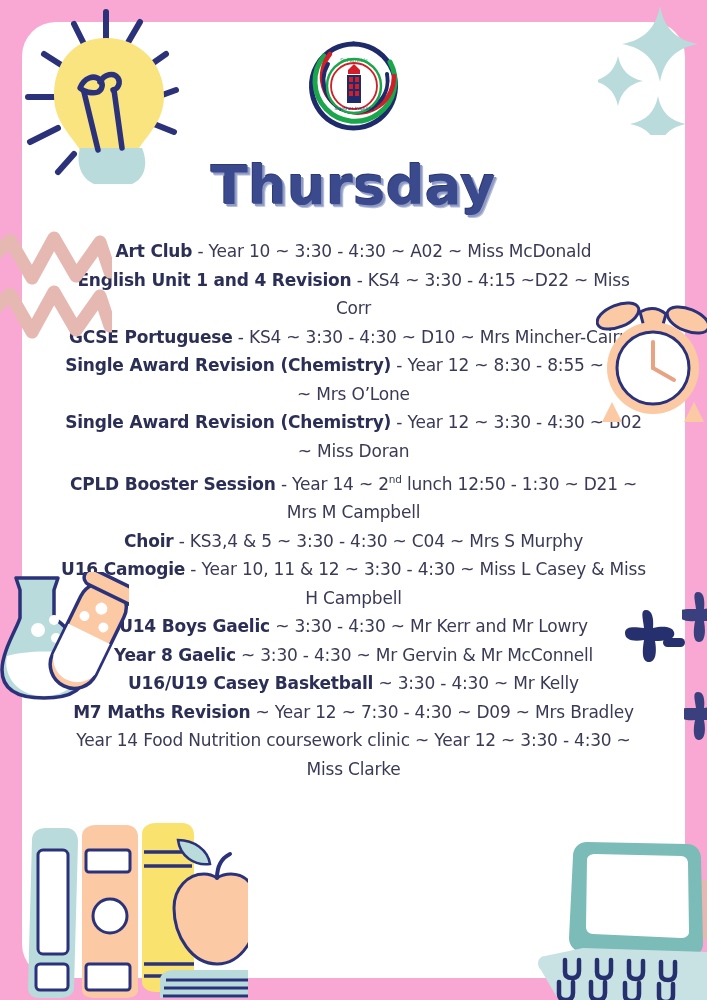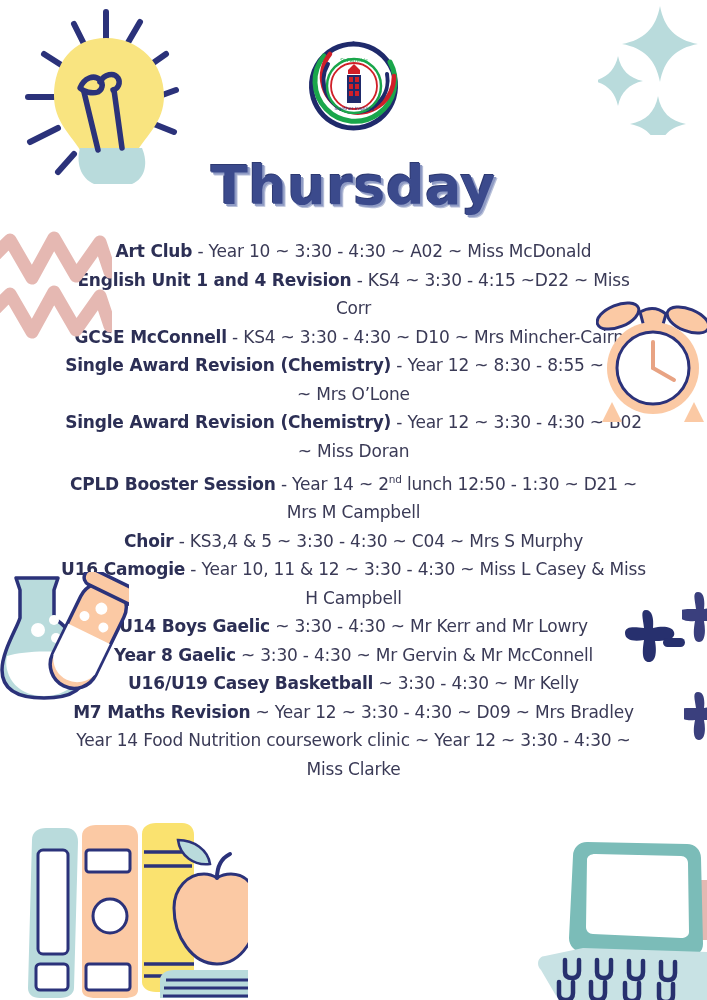--- a/index.html
+++ b/index.html
@@ -13,21 +13,21 @@
   body {
     background: #261f4e;
     font-family: "Liberation Sans", sans-serif;
     position: relative;
   }
 
   #poster {
     position: relative;
     width: 707px;
     height: 1000px;
-    background: #ffffff;
+    background: #f9a8d4;
     overflow: hidden;
   }
 
   
   .card {
     position: absolute;
     left: 22px;
     top: 22px;
     width: 663px;
     height: 956px;
@@ -281,28 +281,28 @@
         <text x="60" y="26" text-anchor="middle" font-size="5" fill="#1aa64b" font-family="'DejaVu Sans',sans-serif">St Patrick's</text>
         <text x="60" y="74" text-anchor="middle" font-size="4.5" fill="#1f2a6b" font-family="'DejaVu Sans',sans-serif">Together Inspiring</text>
       </svg>
     </div>
 
     <div class="title">Thursday</div>
 
     <div class="entries">
         <p class="entry"><b>Art Club</b><span> - </span><span>Year 10 ~ 3:30 - 4:30 ~ A02 ~ Miss McDonald</span></p>
         <p class="entry"><b>English Unit 1 and 4 Revision</b><span> - </span><span>KS4 ~ 3:30 - 4:15 ~D22 ~ Miss Corr</span></p>
-        <p class="entry"><b>GCSE McConnell</b><span> - </span><span>KS4 ~ 3:30 - 4:30 ~ D10 ~ Mrs Mincher-Cairns</span></p>
+        <p class="entry"><b>GCSE Portuguese</b><span> - </span><span>KS4 ~ 3:30 - 4:30 ~ D10 ~ Mrs Mincher-Cairns</span></p>
         <p class="entry"><b>Single Award Revision (Chemistry)</b><span> - </span><span>Year 12 ~ 8:30 - 8:55 ~ B01 ~ Mrs O’Lone</span></p>
         <p class="entry"><b>Single Award Revision (Chemistry)</b><span> - </span><span>Year 12 ~ 3:30 - 4:30 ~ B02 ~ Miss Doran</span></p>
         <p class="entry"><b>CPLD Booster Session</b><span> - </span><span>Year 14 ~ 2</span><sup>nd</sup><span> lunch 12:50 - 1:30 ~ D21 ~ Mrs M Campbell</span></p>
         <p class="entry"><b>Choir</b><span> - </span><span>KS3,4 &amp; 5 ~ 3:30 - 4:30 ~ C04 ~ Mrs S Murphy</span></p>
         <p class="entry"><b>U16 Camogie</b><span> - </span><span> Year 10, 11 &amp; 12 ~ 3:30 - 4:30 ~ Miss L Casey &amp; Miss H Campbell</span></p>
         <p class="entry"><b>U14 Boys Gaelic</b><span> </span><span>~ 3:30 - 4:30 ~ Mr Kerr and Mr Lowry</span></p>
         <p class="entry"><b>Year 8 Gaelic</b><span> </span><span>~ 3:30 - 4:30 ~ Mr Gervin &amp; Mr McConnell</span></p>
         <p class="entry"><b>U16/U19 Casey Basketball</b><span> </span><span>~ 3:30 - 4:30 ~ Mr Kelly</span></p>
-        <p class="entry"><b>M7 Maths Revision</b><span> </span><span>~ Year 12 ~ 3:30 - 4:30 ~ D09 ~ Mrs Bradley</span></p>
+        <p class="entry"><b>M7 Maths Revision</b><span> </span><span>~ Year 12 ~ 7:30 - 4:30 ~ D09 ~ Mrs Bradley</span></p>
         <p class="entry"><span>Year 14 Food Nutrition coursework clinic</span><span> </span><span>~ Year 12 ~ 3:30 - 4:30 ~ Miss Clarke</span></p>
       </div>
 
   </div>
 
 </div>
 
 </body></html>

